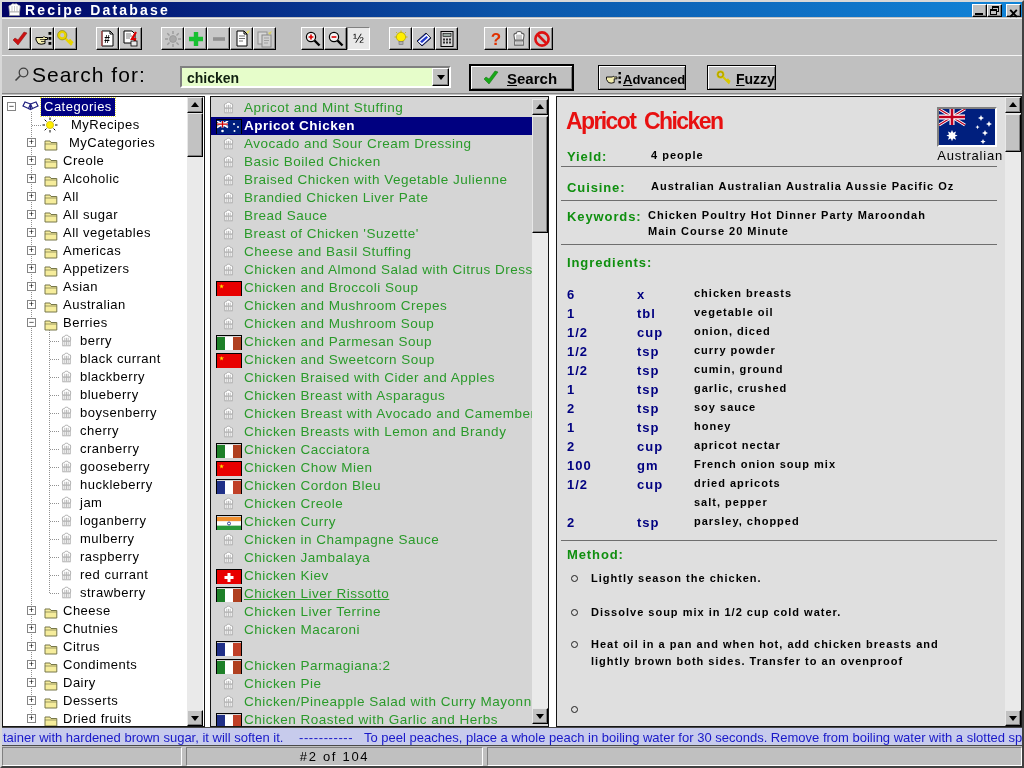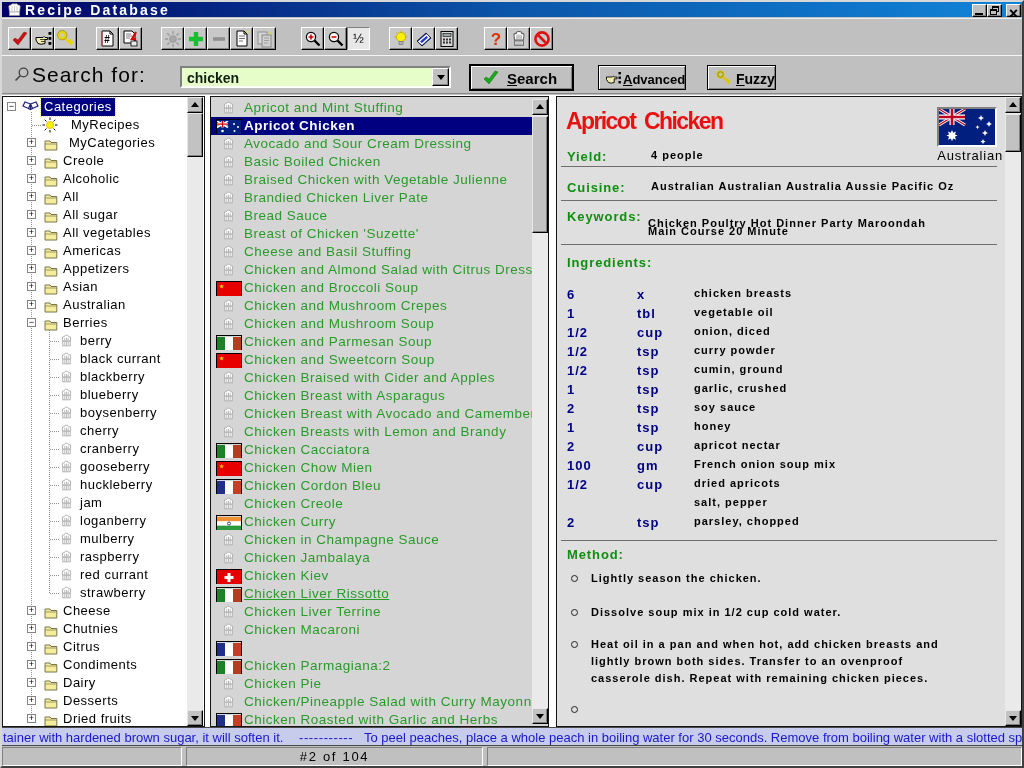--- a/index.html
+++ b/index.html
@@ -778,21 +778,21 @@
         <path d="M38.5 16 l0.6 1.5 1.5 0.6-1.5 0.6-0.6 1.5-0.6-1.5-1.5-0.6 1.5-0.6 Z" fill="#fff"></path>
       </svg></div>
     <div class="abs" style="left:380px;top:51px;width:66px;text-align:right;font-size:13px;color:#000;letter-spacing:0.8px">Australian</div>
     <div class="dlabel abs" style="left:10px;top:52px">Yield:</div>
     <div class="dval abs" style="left:94px;top:52px">4 people</div>
     <div class="abs dline2" style="left:4px;top:69px;width:436px;height:1px;background:#6e6e6e"></div>
     <div class="dlabel abs" style="left:10px;top:83px">Cuisine:</div>
     <div class="dval abs" style="left:94px;top:83px">Australian Australian Australia Aussie Pacific Oz</div>
     <div class="abs" style="left:4px;top:103px;width:436px;height:1px;background:#6e6e6e"></div>
     <div class="dlabel abs" style="left:10px;top:112px">Keywords:</div>
-    <div class="dval abs" style="left:91px;top:120px">Chicken Poultry Hot Dinner Party Maroondah</div>
+    <div class="dval abs" style="left:91px;top:112px">Chicken Poultry Hot Dinner Party Maroondah</div>
     <div class="dval abs" style="left:91px;top:128px">Main Course 20 Minute</div>
     <div class="abs" style="left:4px;top:147px;width:436px;height:1px;background:#6e6e6e"></div>
     <div class="dlabel abs" style="left:10px;top:158px">Ingredients:</div>
     <div class="dnavy abs" style="left:10px;top:190px">6</div>
     <div class="dnavy abs" style="left:80px;top:190px">x</div>
     <div class="dval abs" style="left:137px;top:190px">chicken breasts</div>
     <div class="dnavy abs" style="left:10px;top:209px">1</div>
     <div class="dnavy abs" style="left:80px;top:209px">tbl</div>
     <div class="dval abs" style="left:137px;top:209px">vegetable oil</div>
     <div class="dnavy abs" style="left:10px;top:228px">1/2</div>
@@ -828,21 +828,20 @@
     <div class="dval abs" style="left:137px;top:418px">parsley, chopped</div>
     <div class="abs" style="left:4px;top:443px;width:436px;height:1px;background:#6e6e6e"></div>
     <div class="dlabel abs" style="left:10px;top:450px">Method:</div>
     <div class="abs" style="left:14px;top:478px;width:7px;height:7px;border:1.5px solid #202020;border-radius:50%"></div>
     <div class="dval abs" style="left:34px;top:475px">Lightly season the chicken.</div>
     <div class="abs" style="left:14px;top:512px;width:7px;height:7px;border:1.5px solid #202020;border-radius:50%"></div>
     <div class="dval abs" style="left:34px;top:509px">Dissolve soup mix in 1/2 cup cold water.</div>
     <div class="abs" style="left:14px;top:544px;width:7px;height:7px;border:1.5px solid #202020;border-radius:50%"></div>
     <div class="dval abs" style="left:34px;top:558px">lightly brown both sides. Transfer to an ovenproof</div>
     <div class="dval abs" style="left:34px;top:541px">Heat oil in a pan and when hot, add chicken breasts and</div>
-    <div class="dval abs" style="left:34px;top:575px">casserole dish. Repeat with remaining chicken pieces.</div>
     <div class="abs" style="left:14px;top:609px;width:7px;height:7px;border:1.5px solid #202020;border-radius:50%"></div>
     <div class="sb abs" style="left:448px;top:0px;height:629px">
 <div class="sbbtn abs" style="left:0;top:0">
         <div class="arrup"></div>
       </div>
 <div class="sbbtn abs" style="left:0;bottom:0">
         <div class="arrdn"></div>
       </div>
 <div class="sbthumb abs" style="left:0;top:17px;height:38px"></div>
 </div>

